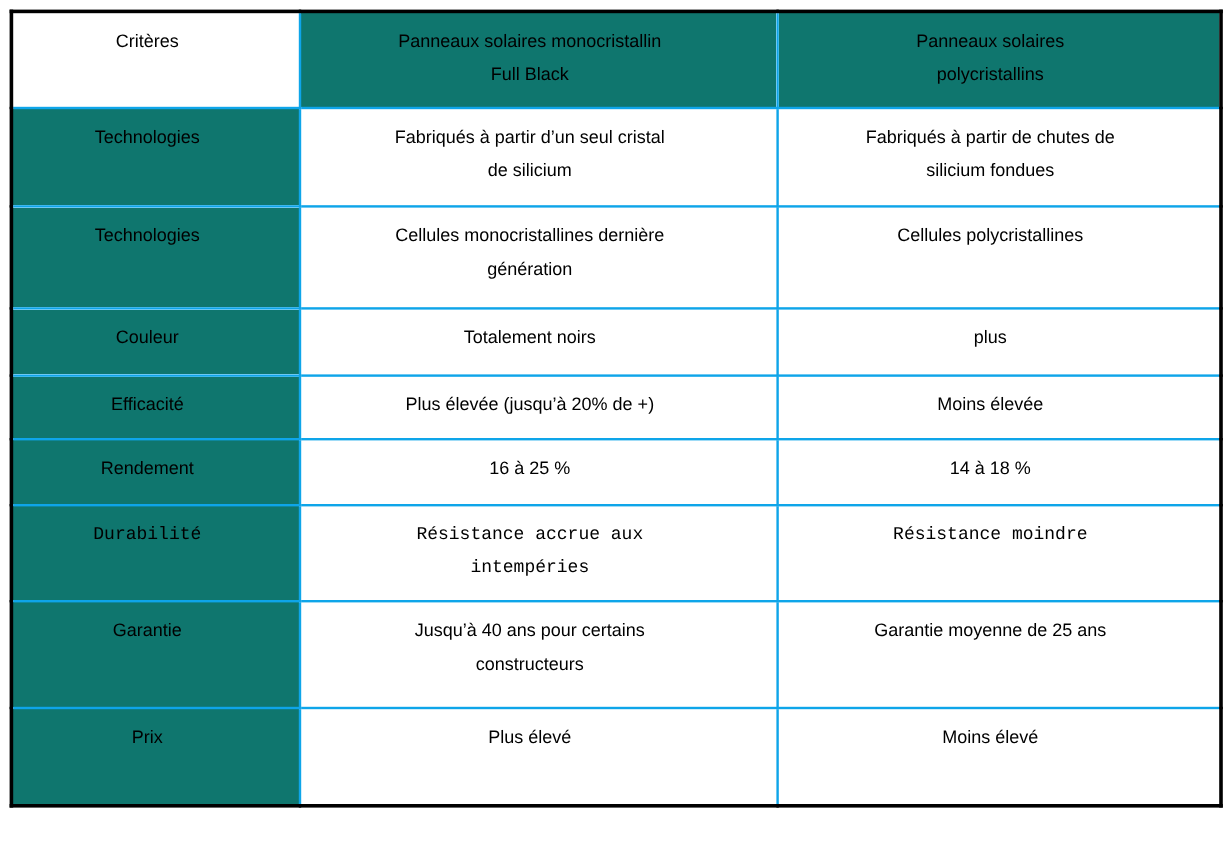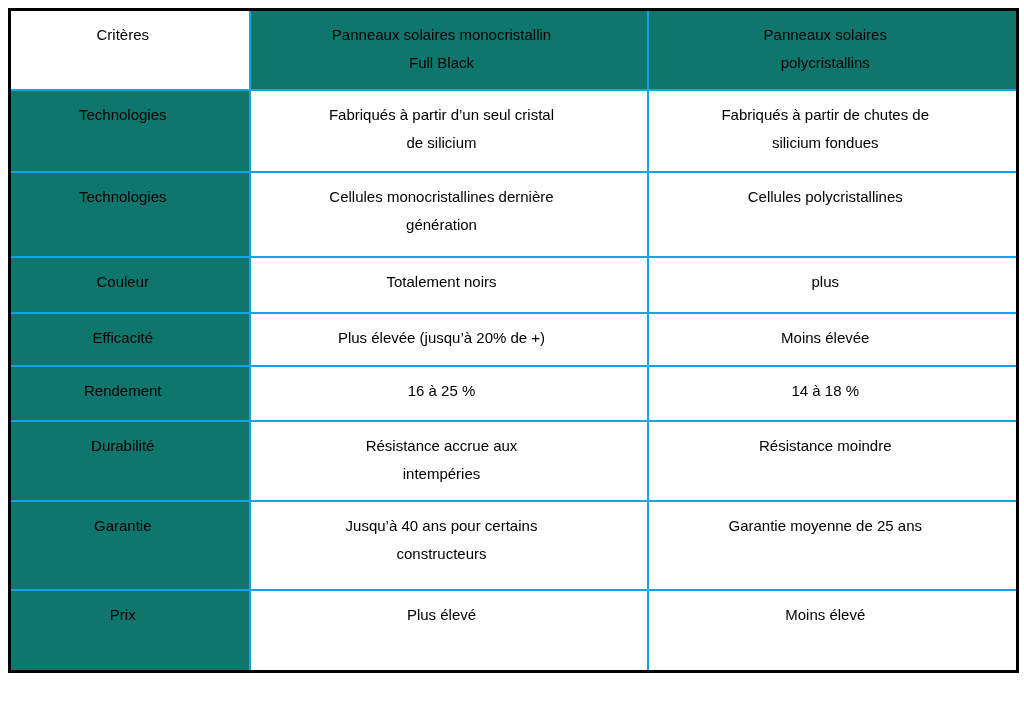--- a/index.html
+++ b/index.html
@@ -39,21 +39,21 @@
   }
   .green { background: #0f766e; }
   .white { background: #ffffff; }
   
   thead tr            { height: 80px; }
   tbody tr:nth-child(1) { height: 82px; }
   tbody tr:nth-child(2) { height: 85px; }
   tbody tr:nth-child(3) { height: 56px; }
   tbody tr:nth-child(4) { height: 53px; }
   tbody tr:nth-child(5) { height: 55px; }
-  tbody tr:nth-child(6) { height: 80px; }
+  tbody tr:nth-child(6) { height: 80px; font-family: Liberation Mono, monospace; }
   tbody tr:nth-child(7) { height: 89px; }
   tbody tr:nth-child(8) { height: 82px; }
   tbody tr:nth-child(9) { height: 55px; text-decoration: underline; }
 </style>
 </head>
 <body>
 
 <div class="page">
   <table class="cmp">
     <colgroup>

